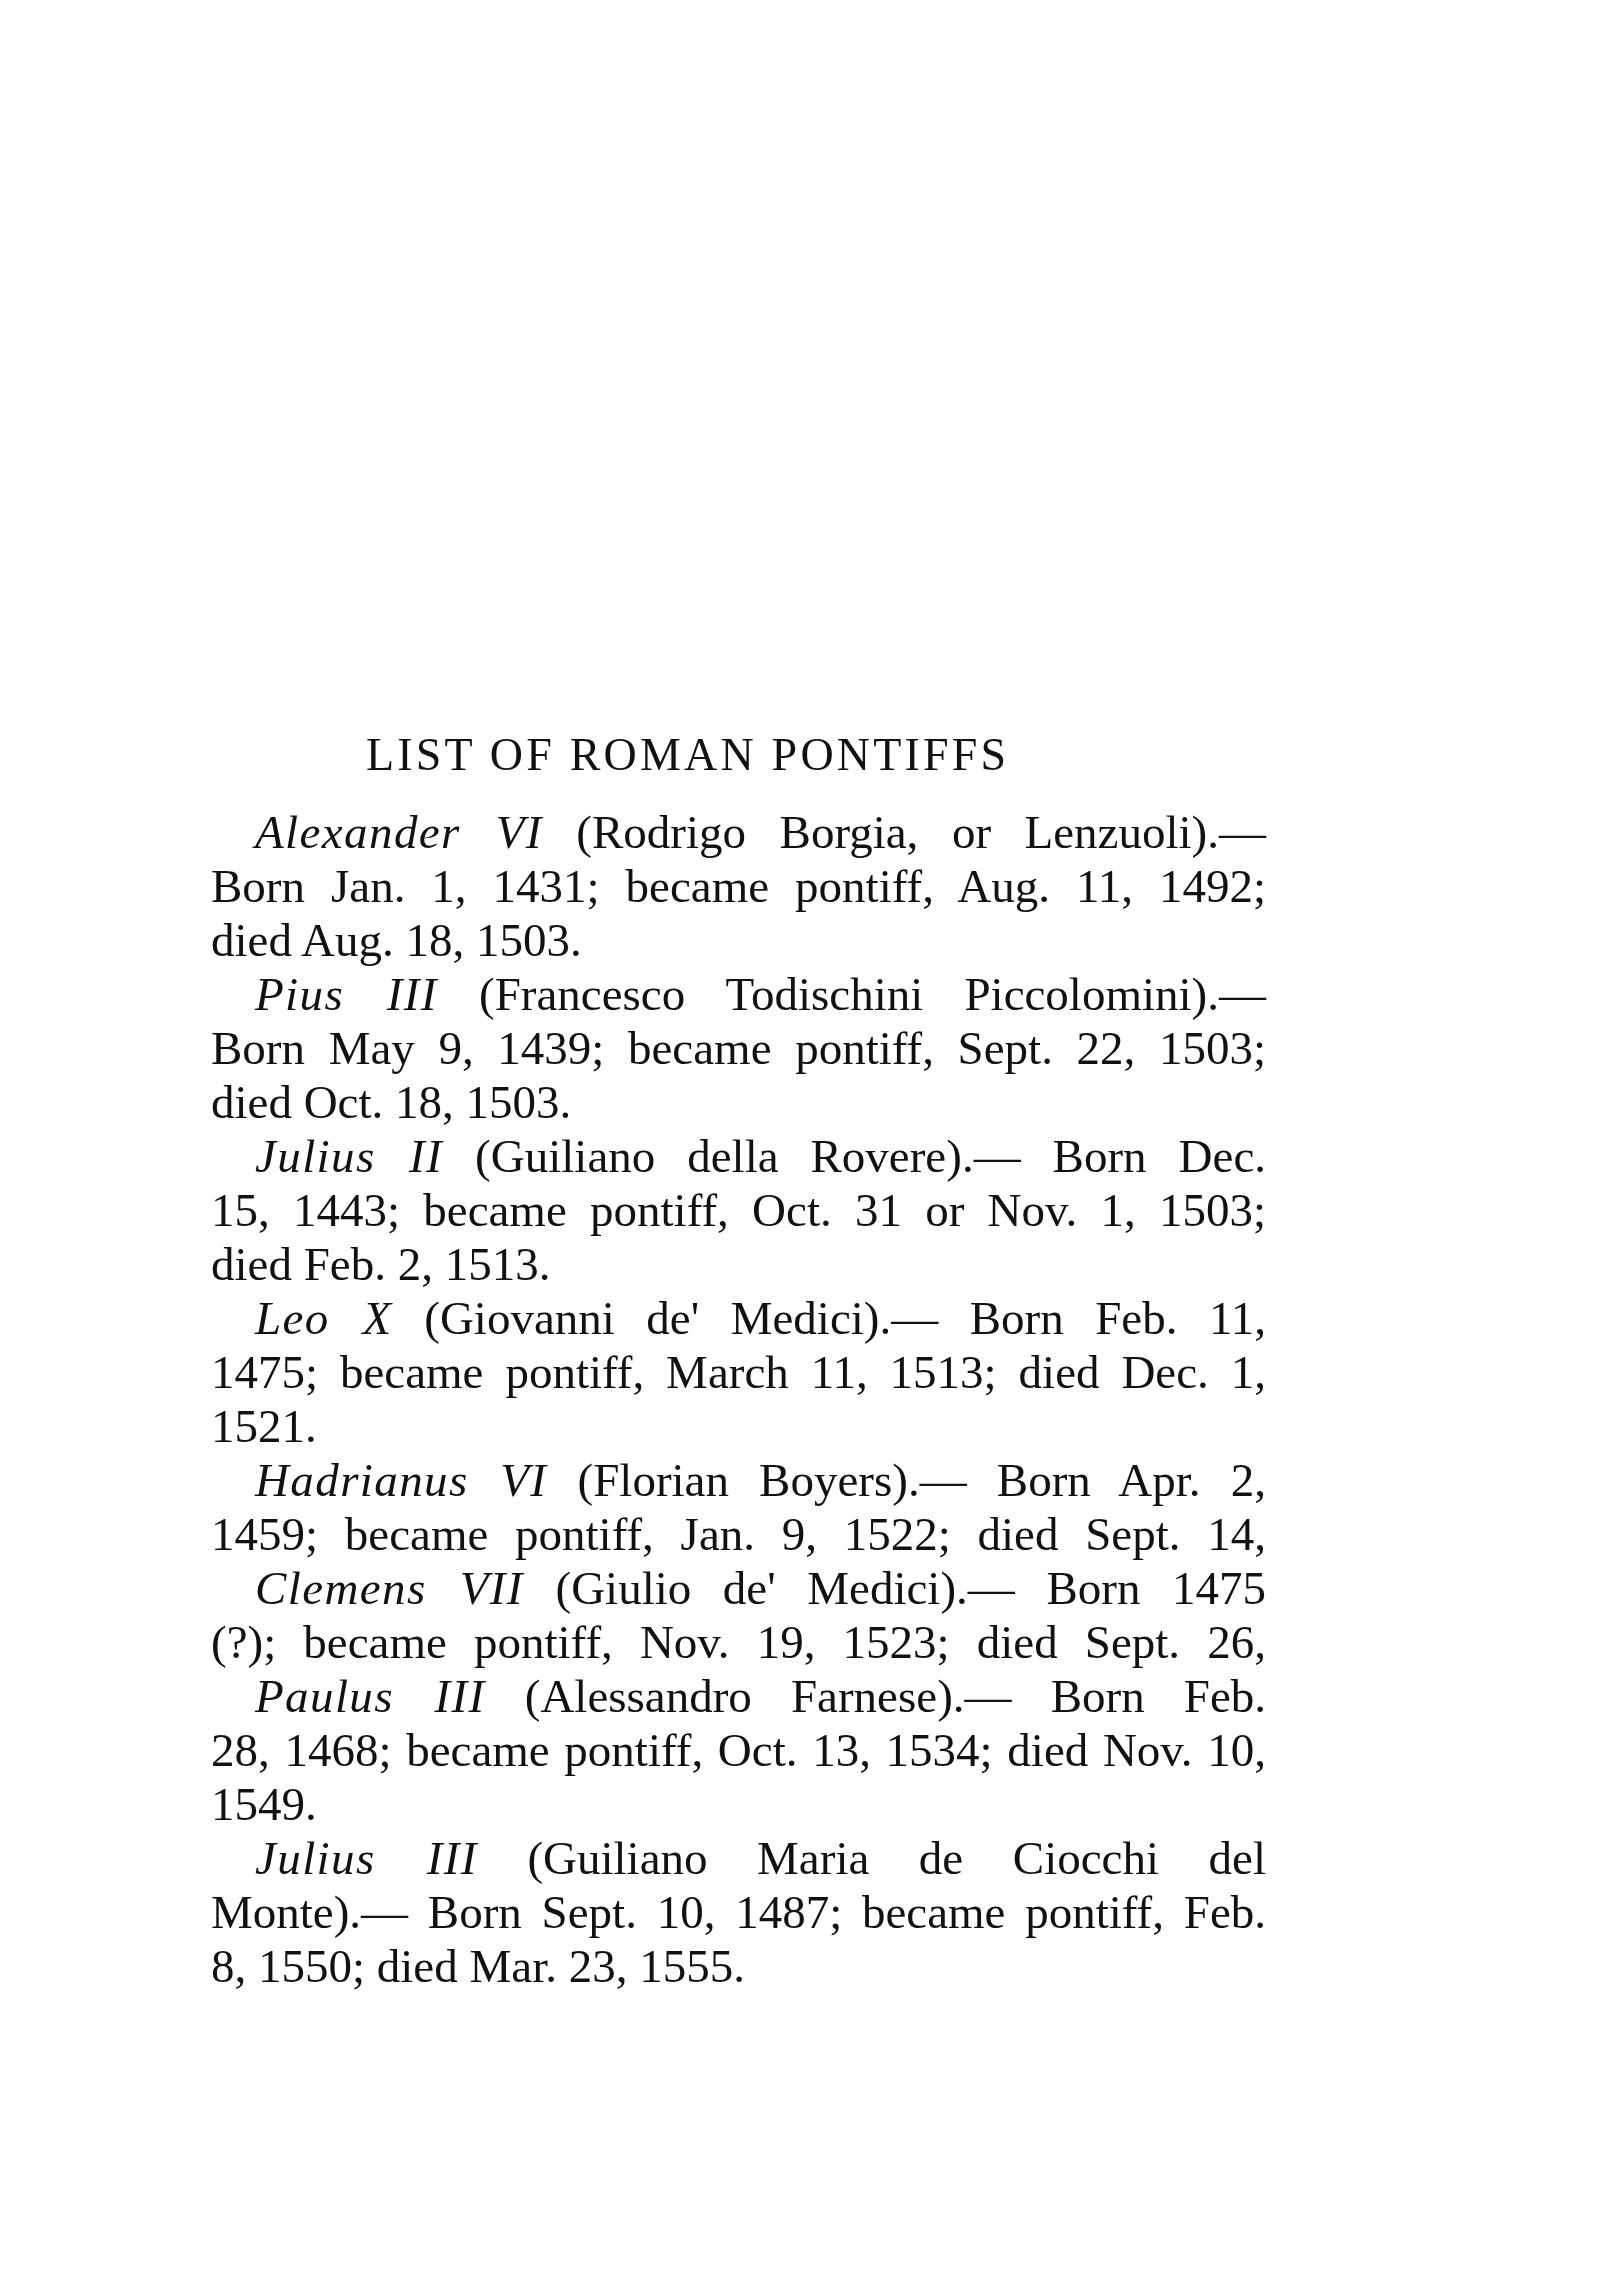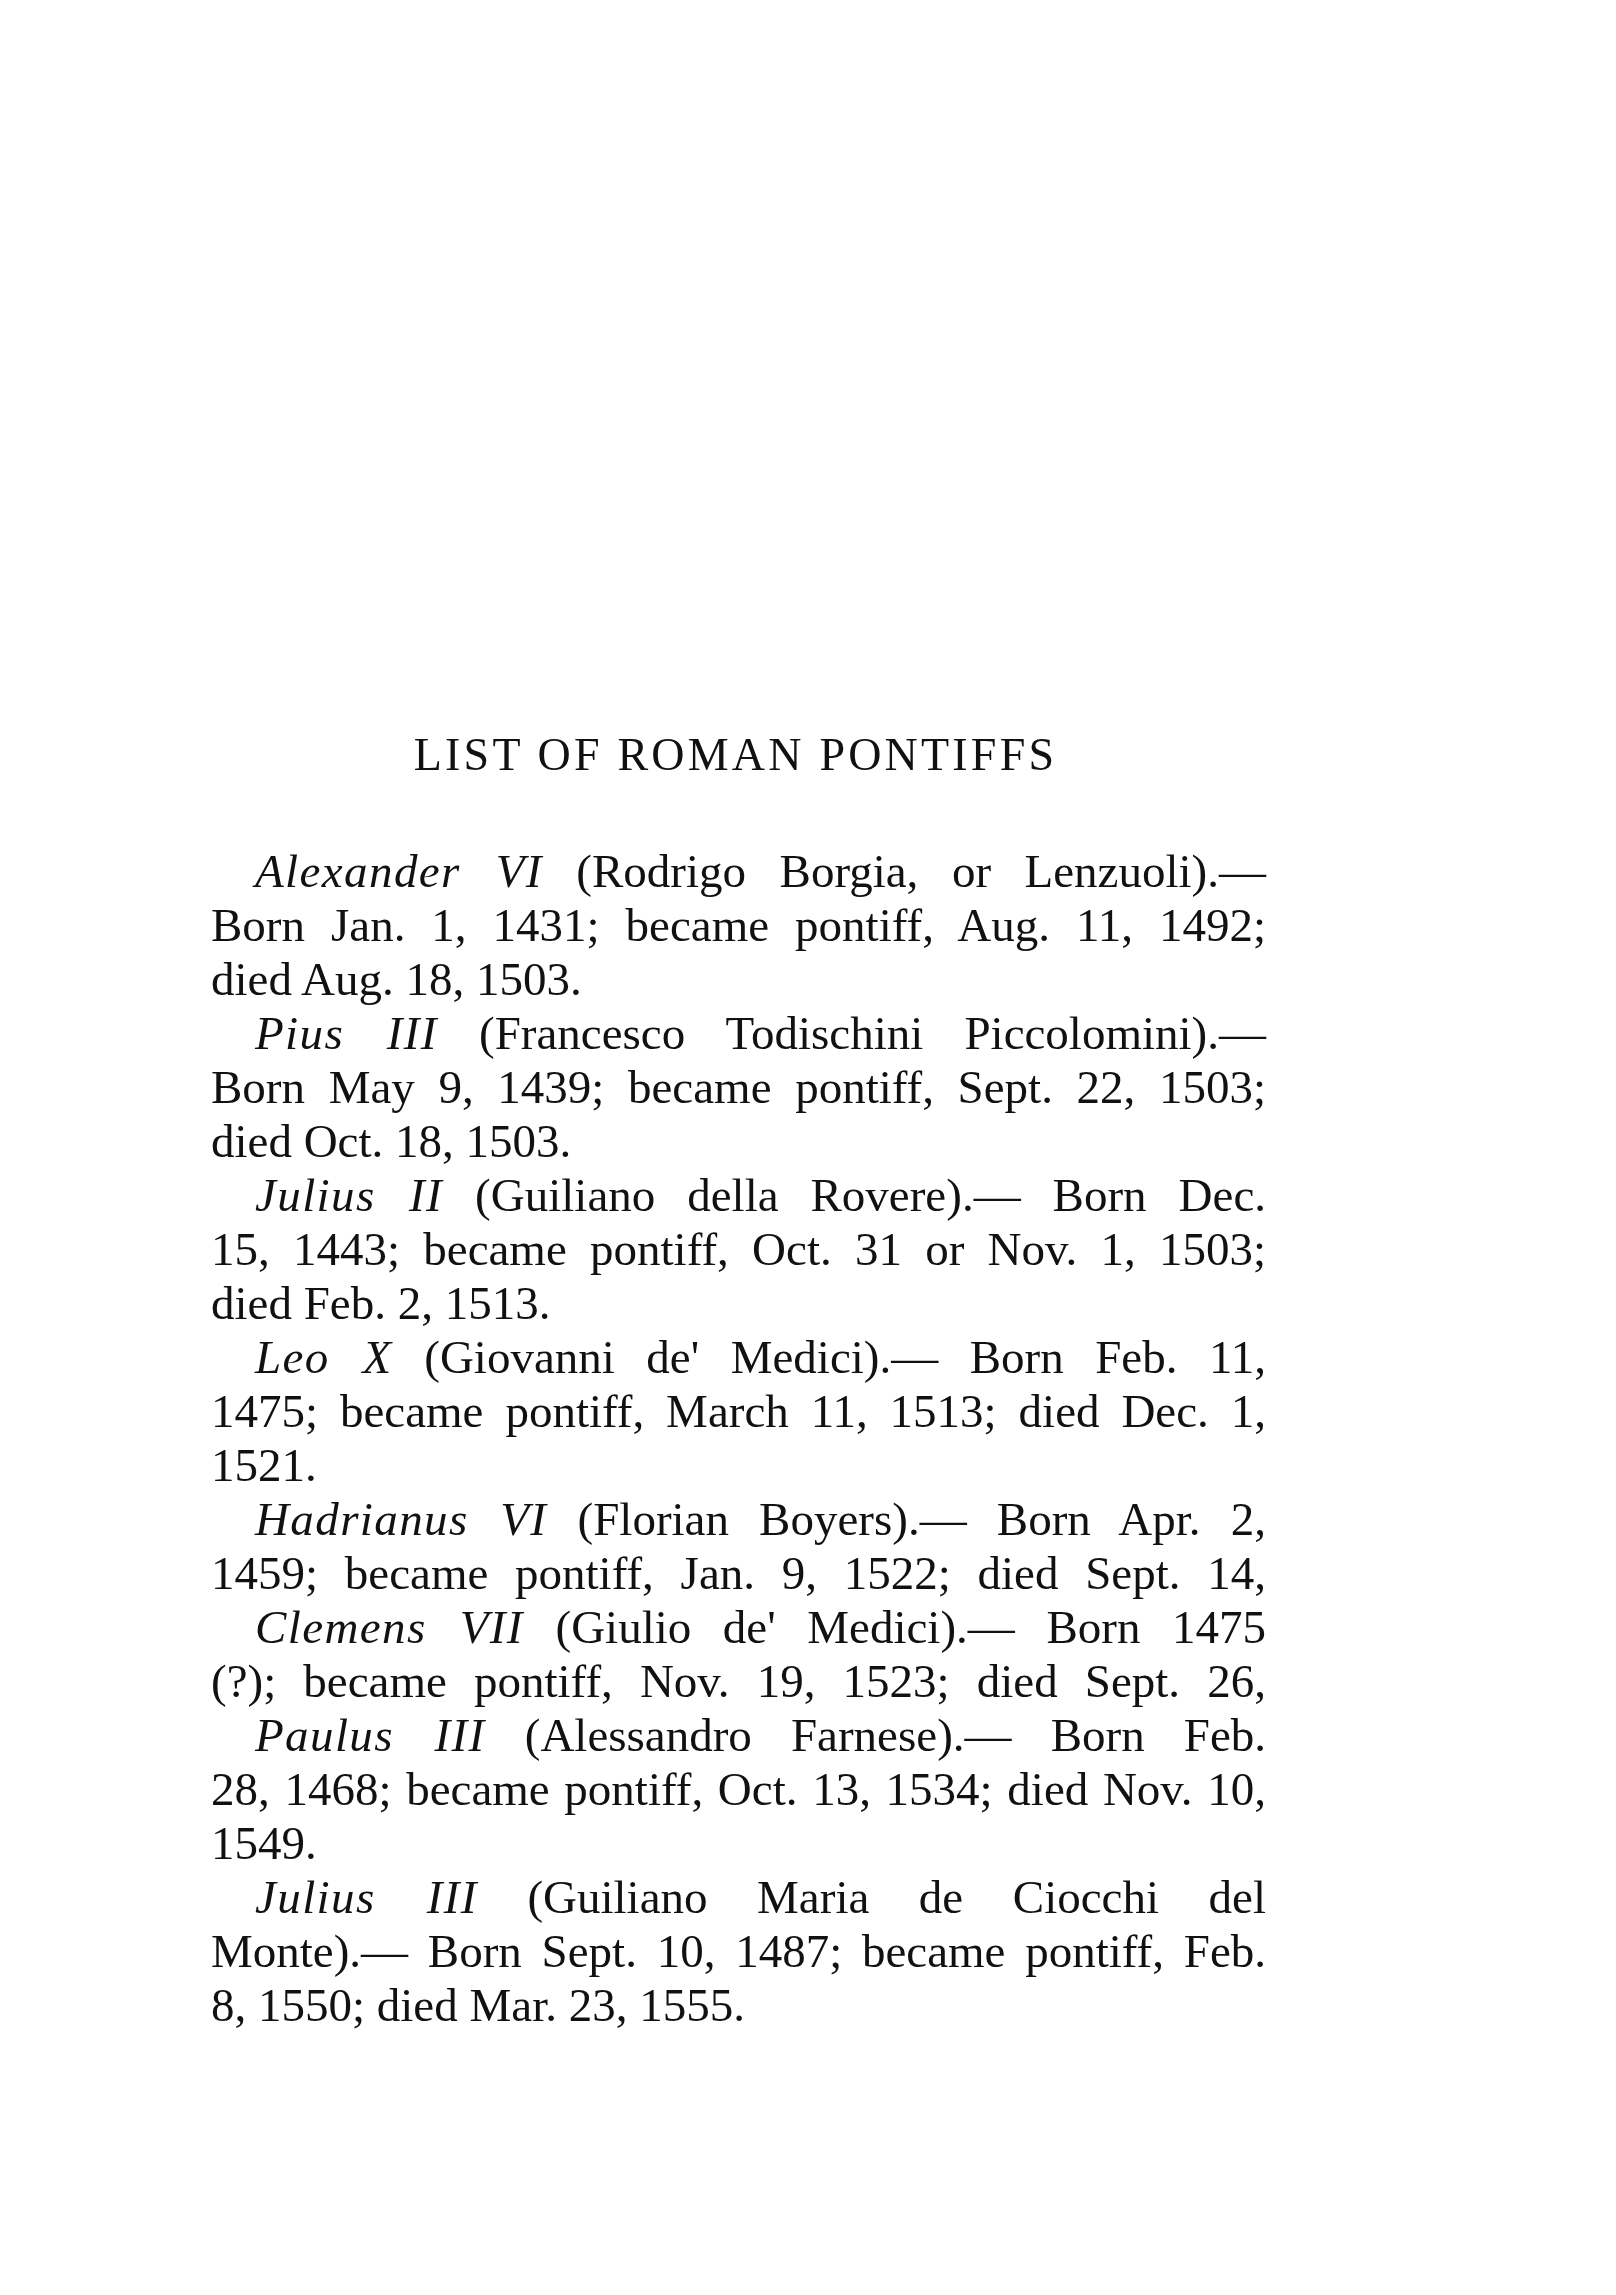--- a/index.html
+++ b/index.html
@@ -5,24 +5,24 @@
   html, body { margin: 0; padding: 0; background: #ffffff; }
   body { width: 1616px; height: 2498px; position: relative; overflow: hidden; }
   .page {
     position: absolute; left: 0; top: 0; width: 1616px; height: 2498px;
     background: #ffffff; color: #111111;
     font-family: "Liberation Serif", "DejaVu Serif", serif;
   }
   .title {
     position: absolute; left: 366px; width: 739px; top: 694px;
     font-size: 46px; line-height: 60px; letter-spacing: 3.2px;
-    text-align: center; white-space: nowrap; font-weight: normal;
+    white-space: nowrap; font-weight: normal;
   }
   .body-text {
-    position: absolute; left: 211px; width: 1055px; top: 844px;
+    position: absolute; left: 211px; width: 1055px; top: 805px;
     font-size: 47px; line-height: 54px;
   }
   .line {
     display: block; height: 54px; white-space: nowrap;
     text-align: justify; text-align-last: justify;
     overflow: visible;
   }
   .line.last { text-align: right; text-align-last: left; }
   .line.first { padding-left: 44px; }
   .name { font-style: italic; letter-spacing: 1.4px; }

